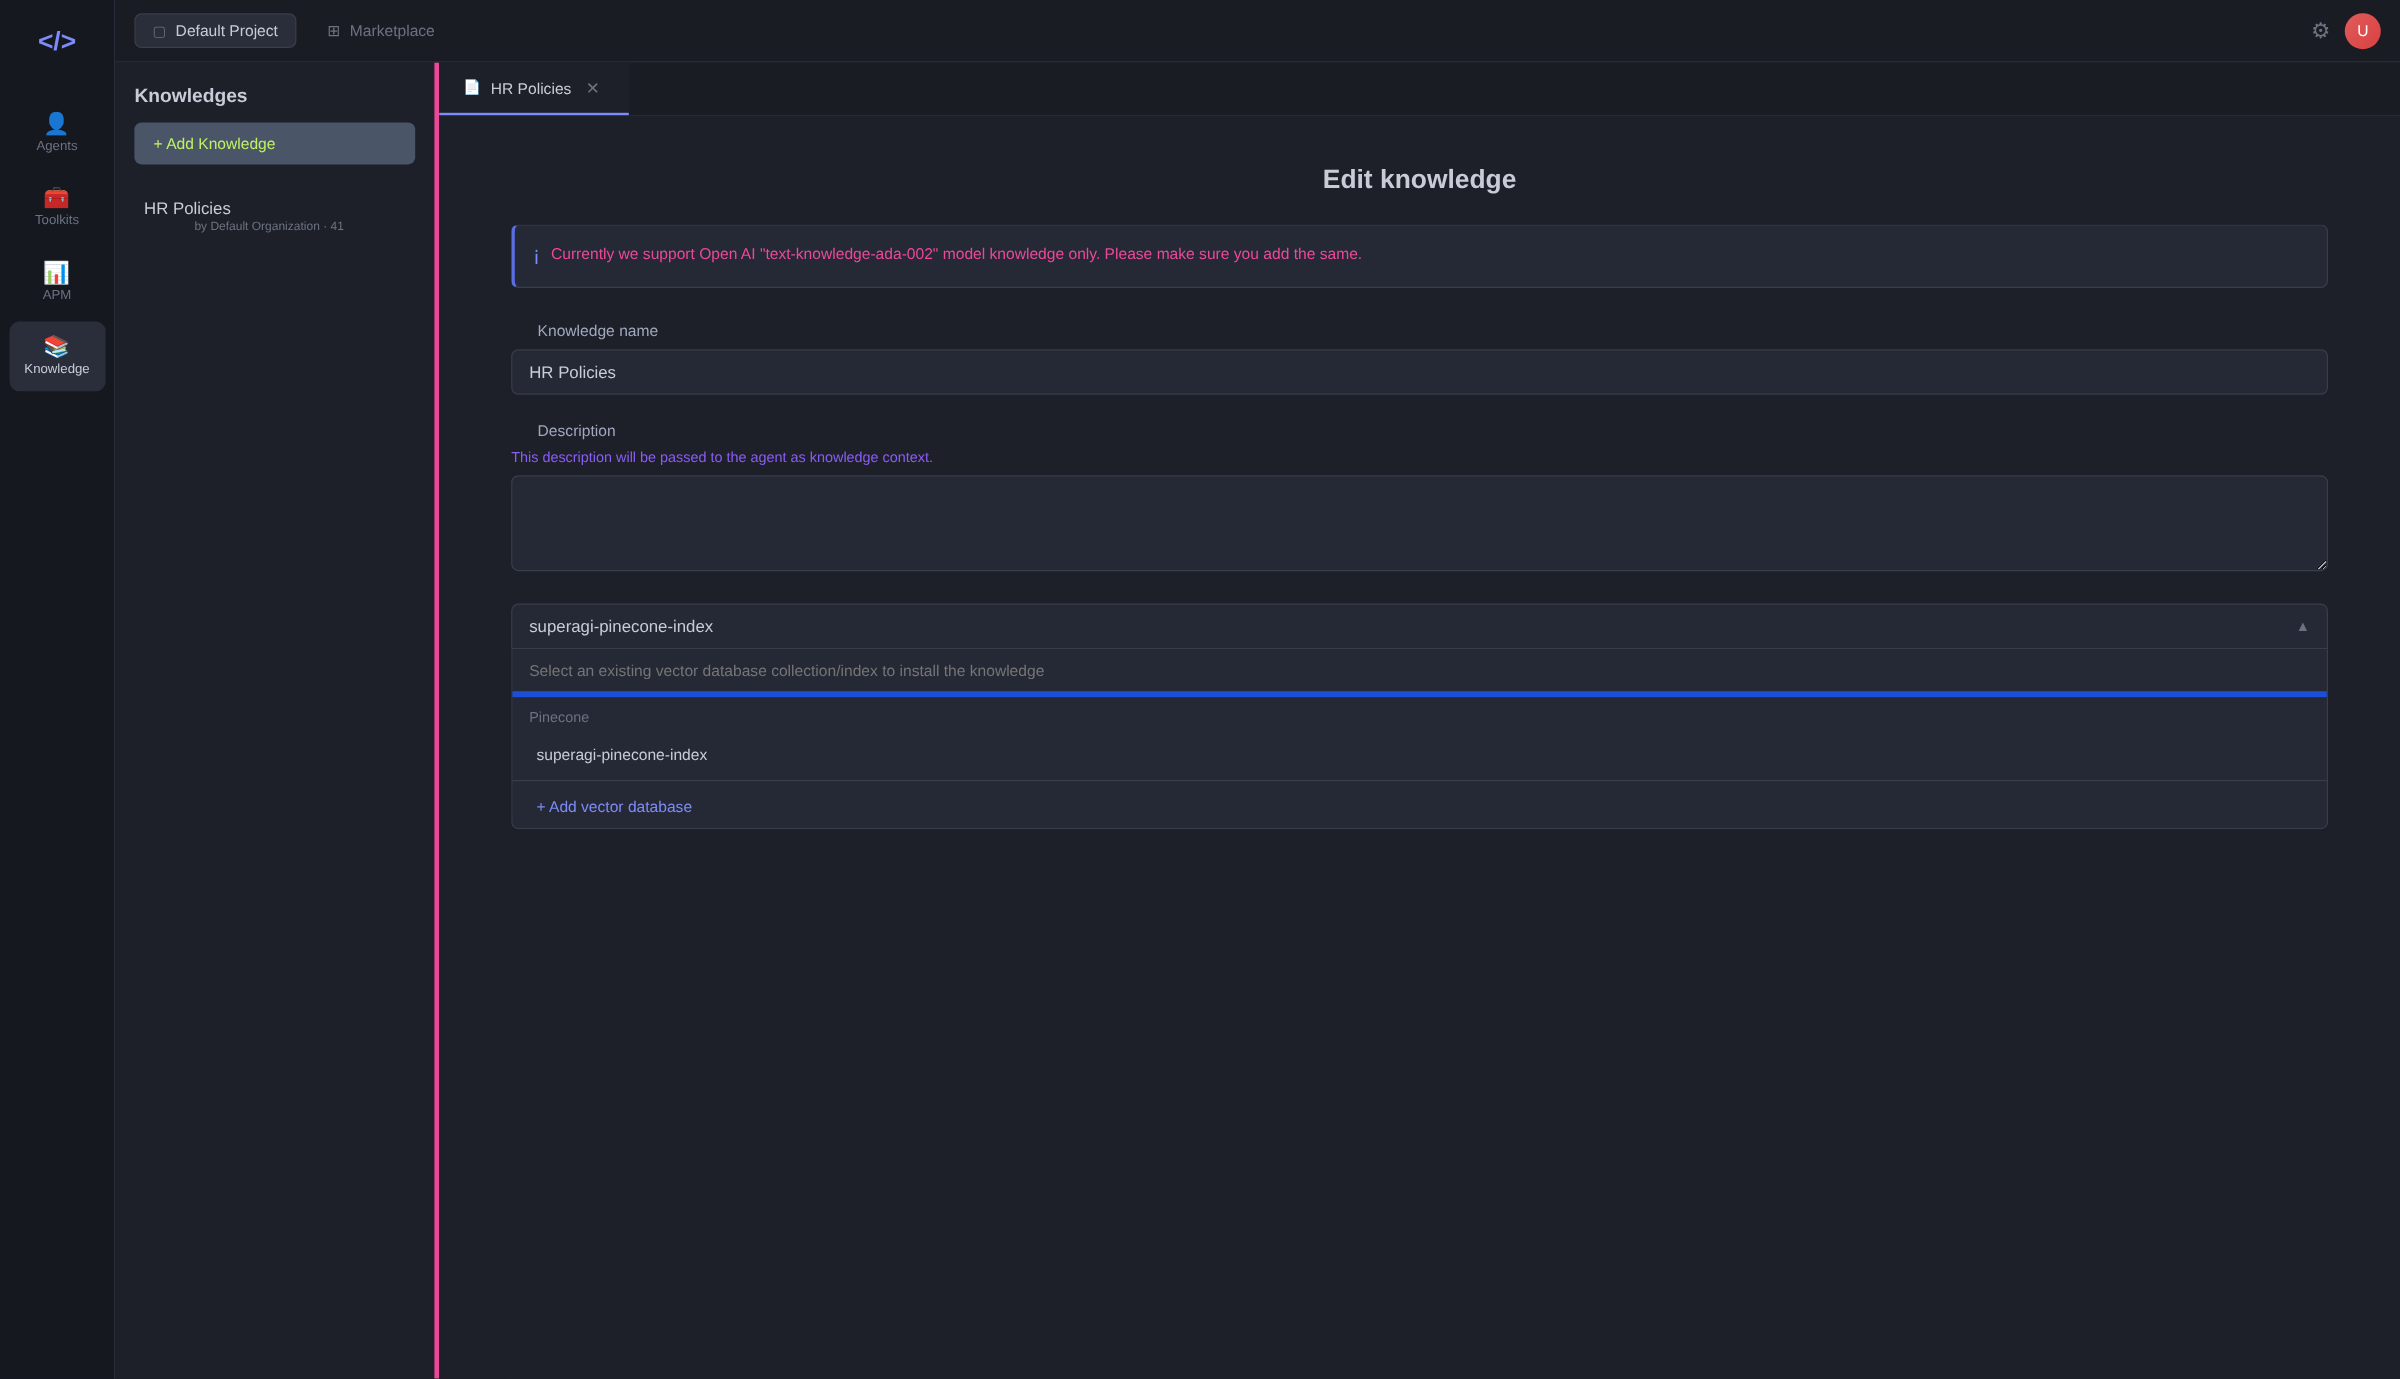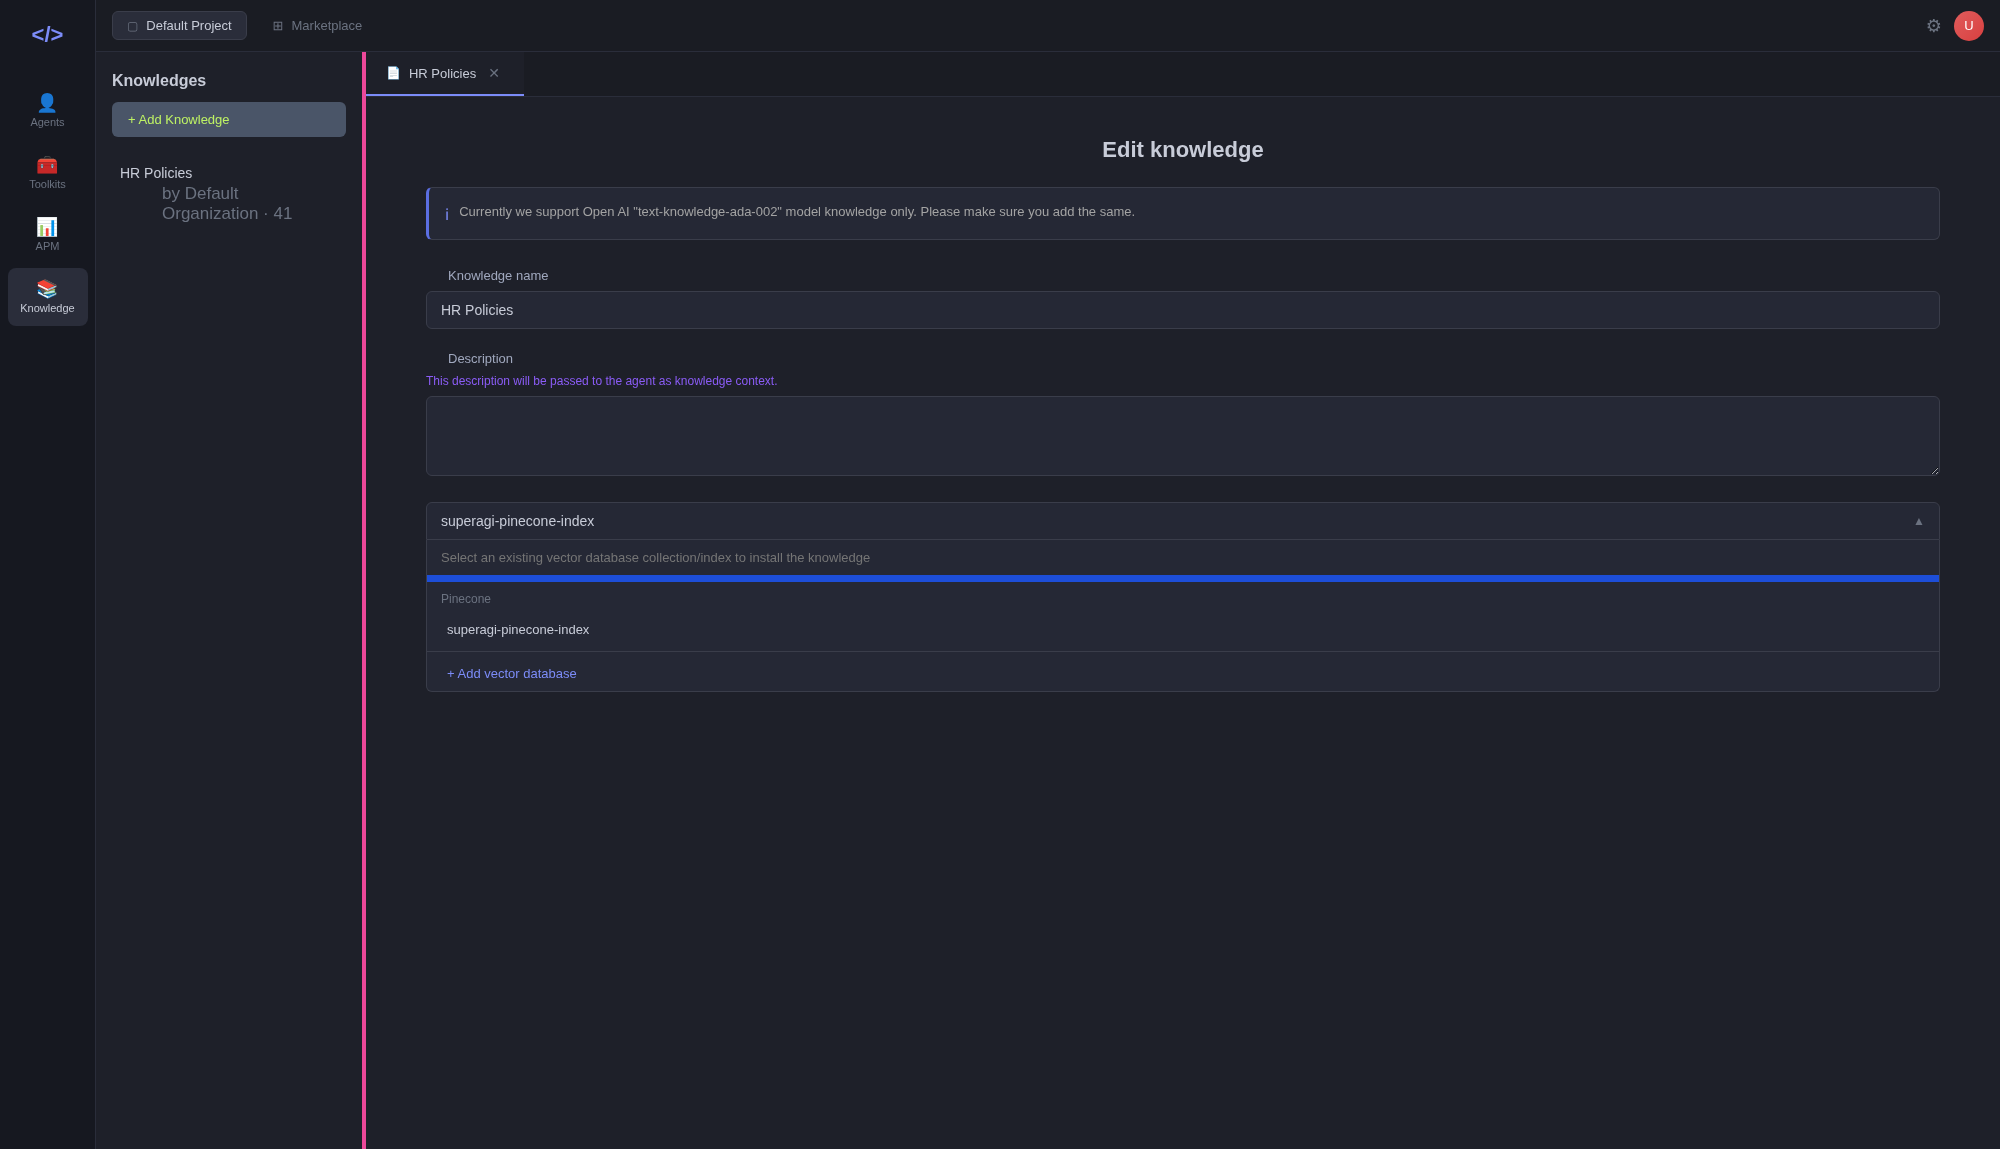--- a/index.html
+++ b/index.html
@@ -165,21 +165,21 @@
       cursor: pointer;
       border-radius: 6px;
       margin: 0 8px;
     }
     .knowledge-item-name {
       font-size: 14px;
       color: #c8ccd8;
       margin-bottom: 3px;
     }
     .knowledge-item-sub {
-      font-size: 17px;
+      font-size: 10px;
       color: #6b7280;
       padding-left: 42px;
     }
 
     
     .tab-bar {
       display: flex;
       background: #1a1c23;
       border-bottom: 1px solid #2a2d3a;
       align-items: center;
@@ -237,21 +237,21 @@
       margin-bottom: 28px;
     }
     .info-icon {
       color: #7c8cf8;
       font-size: 16px;
       flex-shrink: 0;
       margin-top: 1px;
     }
     .info-text {
       font-size: 13px;
-      color: #a3a3a3;
+      color: #ec4899;
       line-height: 1.5;
     }
     .form-group {
       margin-bottom: 22px;
     }
     .form-label {
       font-size: 13px;
       color: #a0a8be;
       margin-bottom: 8px;
       display: block;
@@ -303,21 +303,21 @@
     .dropdown-panel {
       background: #252835;
       border: 1px solid #3a3d4a;
       border-top: none;
       border-radius: 0 0 6px 6px;
     }
     .dropdown-search {
       width: 100%;
       background: transparent;
       border: none;
-      border-bottom: 7px solid #1d4ed8;
+      border-bottom: 5px solid #1d4ed8;
       padding: 10px 14px;
       color: #6b7280;
       font-size: 13px;
       outline: none;
     }
     .dropdown-group-label {
       padding: 10px 14px 6px;
       font-size: 12px;
       color: #6b7280;
       font-weight: 500;

